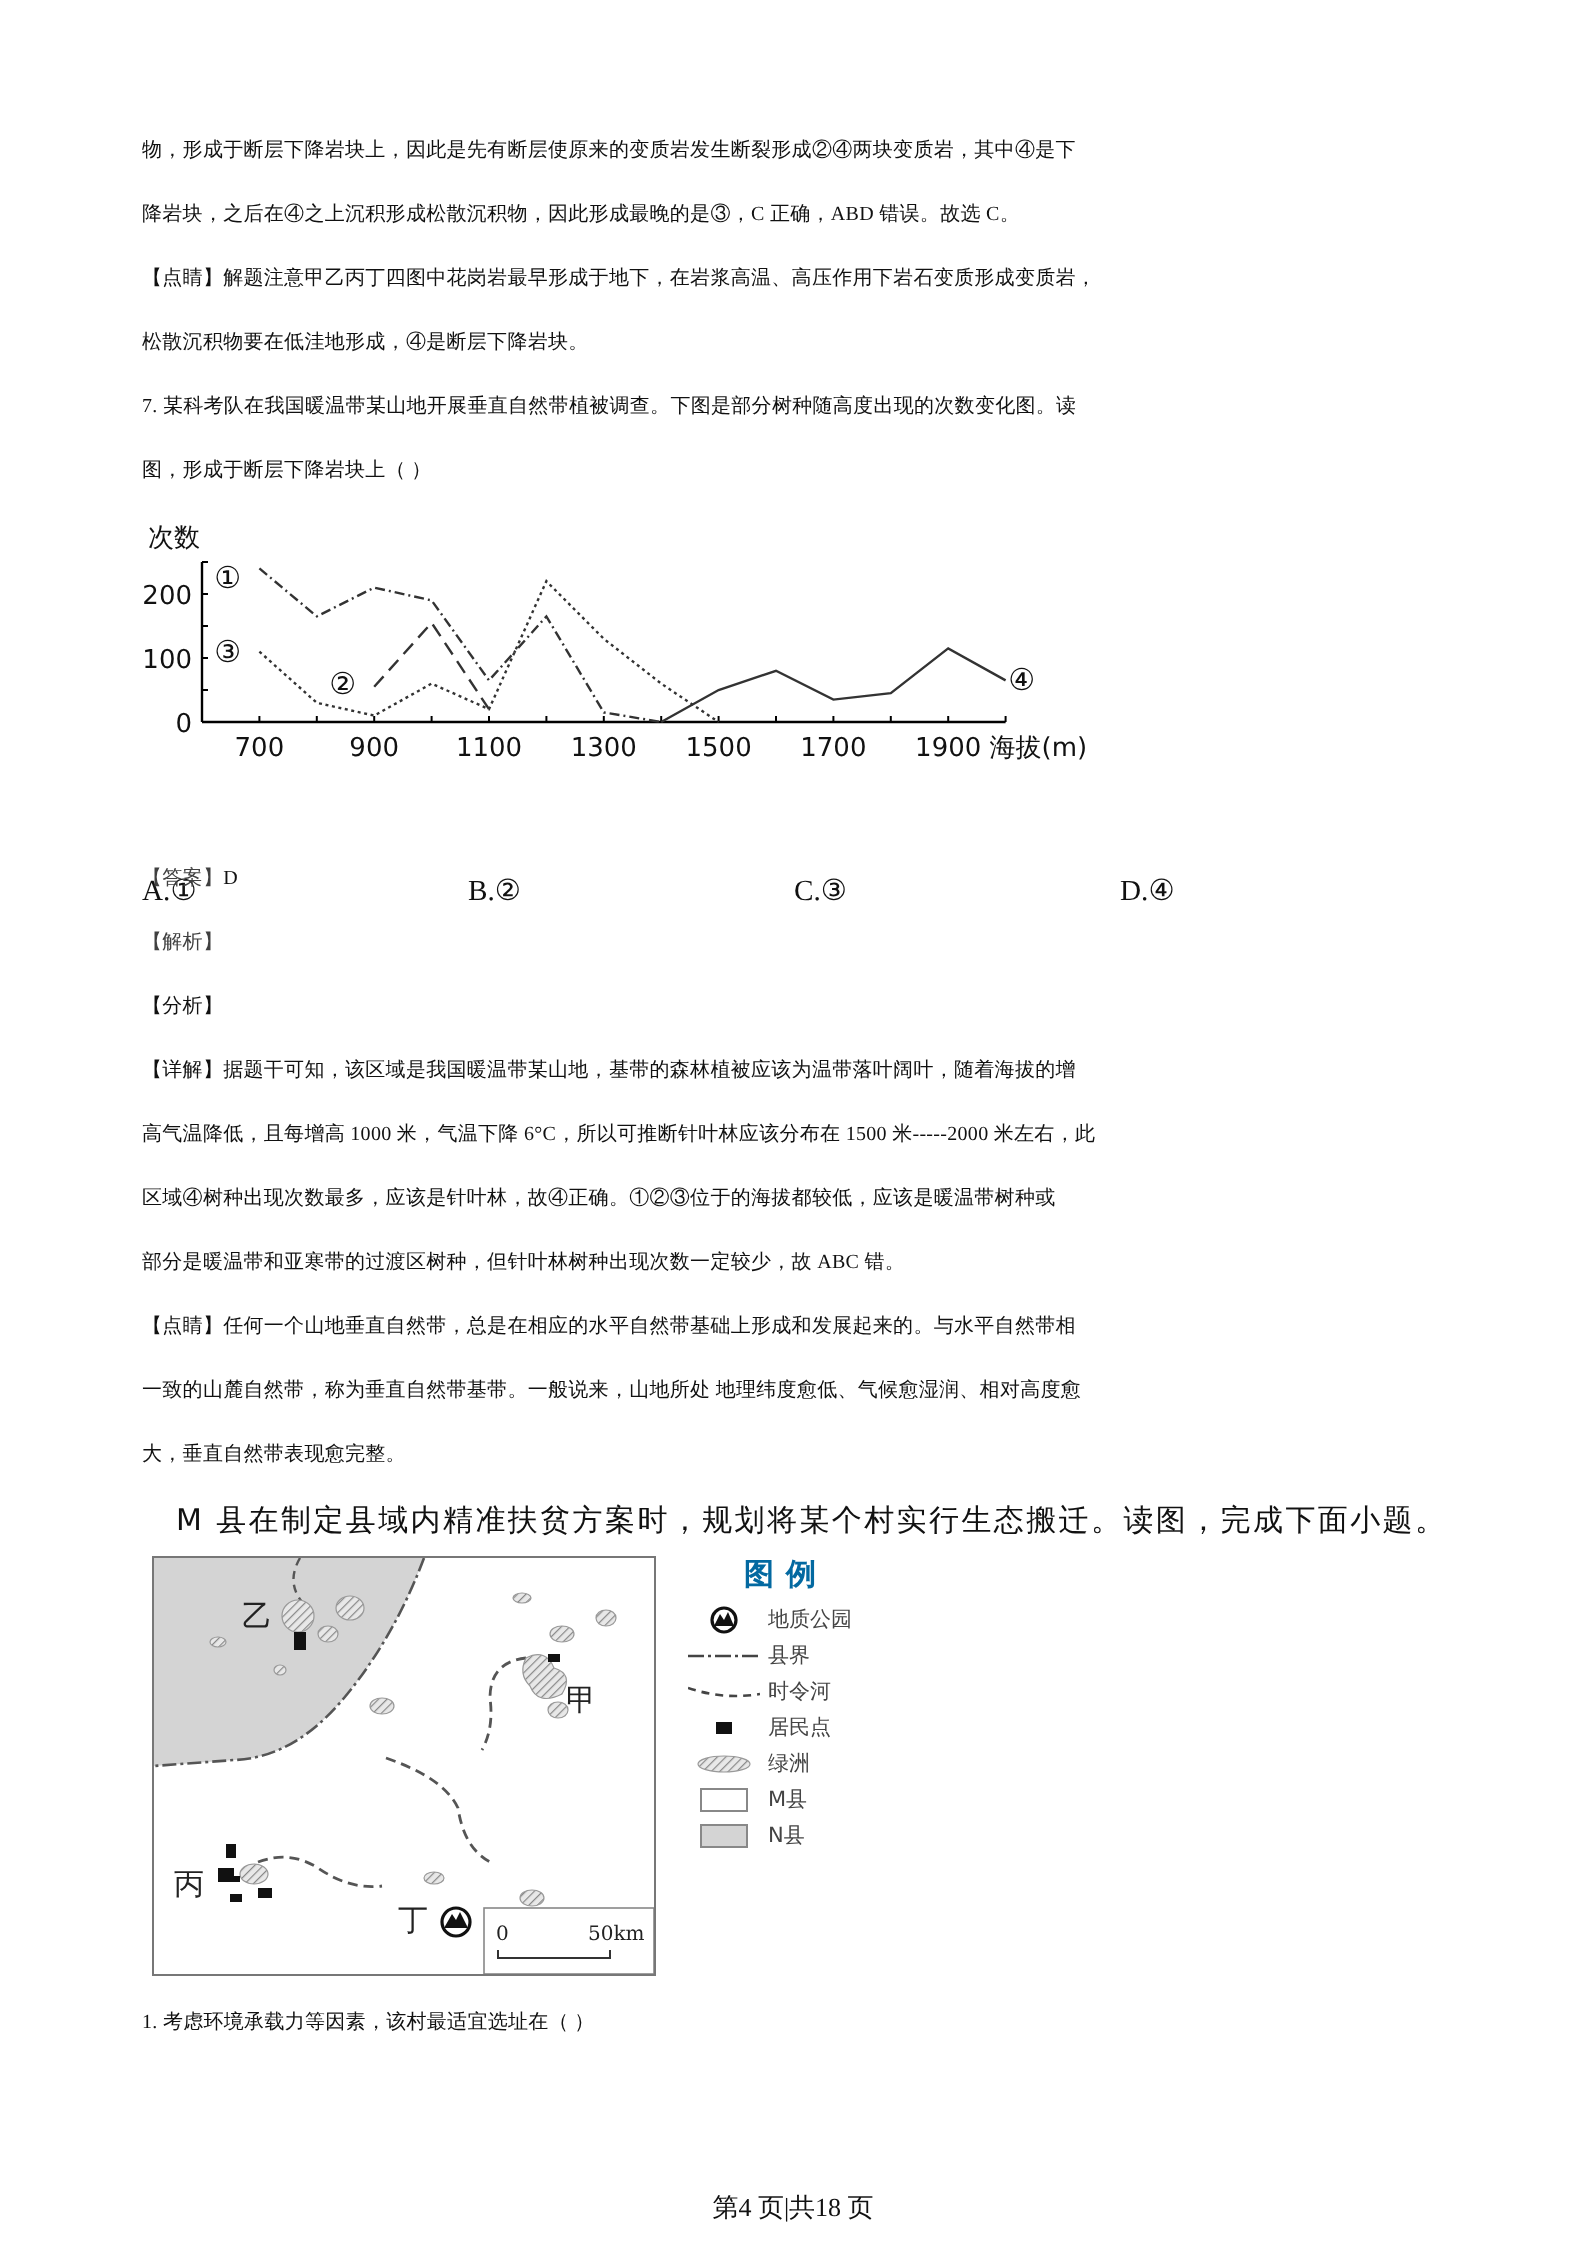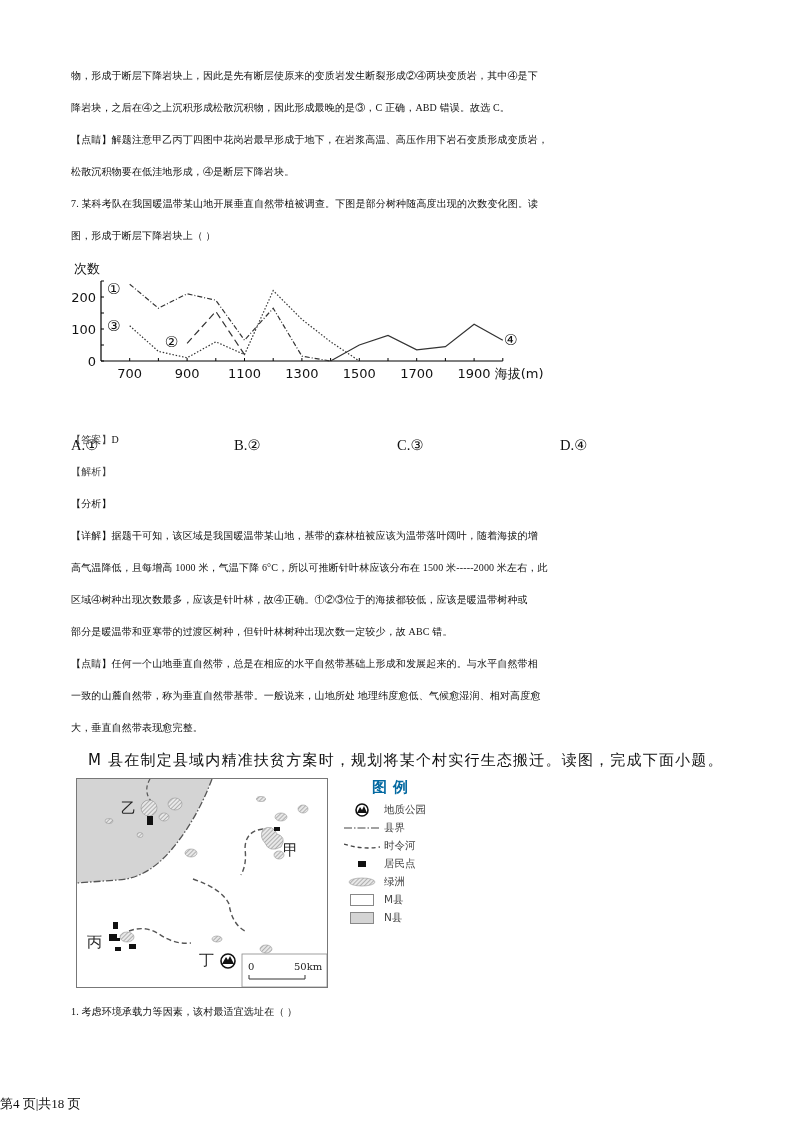--- a/index.html
+++ b/index.html
@@ -8,21 +8,21 @@
   .line { position: absolute; left: 71px; font-size: 10px; line-height: 20px; white-space: nowrap; letter-spacing: 0.15px; }
   .blue { color: #404040; }
   .indent { left: 88px; font-family: "DejaVu Sans", sans-serif; font-size: 15px; letter-spacing: 1.2px; }
   .choice { position: absolute; top: 400px; font-size: 14.6px; margin-top: 36px; }
   #chart { position: absolute; left: 60px; top: 252px; }
   #map-wrap { position: absolute; left: 76px; top: 778px; width: 250px; height: 208px; border: 1px solid #777; background: #fff; overflow: hidden; }
   #legend { position: absolute; left: 340px; top: 778px; width: 110px; font-family: "DejaVu Sans", sans-serif; }
   .legend-title { font-size: 15px; font-weight: bold; letter-spacing: 6px; text-align: center; margin-left: -4px; color: #0369a1; margin-bottom: 4px; }
   .legend-row { display: flex; align-items: center; height: 18px; font-size: 10.5px; color: #444; }
   .legend-sym { width: 44px; display: flex; justify-content: center; align-items: center; }
-  .footer { position: absolute; top: 1095px; left: 0; width: 793px; text-align: left; font-size: 13px; }
+  .footer { position: absolute; top: 1095px; left: 0; width: 793px; text-align: center; font-size: 13px; }
 </style>
 </head>
 <body>
 
 <div class="line" style="top:66px">物，形成于断层下降岩块上，因此是先有断层使原来的变质岩发生断裂形成②④两块变质岩，其中④是下</div>
 <div class="line" style="top:98px">降岩块，之后在④之上沉积形成松散沉积物，因此形成最晚的是③，C 正确，ABD 错误。故选 C。</div>
 <div class="line" style="top:130px"><span>【点睛】</span><span>解题注意甲乙丙丁四图中花岗岩最早形成于地下，在岩浆高温、高压作用下岩石变质形成变质岩，</span></div>
 <div class="line" style="top:162px">松散沉积物要在低洼地形成，④是断层下降岩块。</div>
 
 <div class="line" style="top:194px">7. 某科考队在我国暖温带某山地开展垂直自然带植被调查。下图是部分树种随高度出现的次数变化图。读</div>

